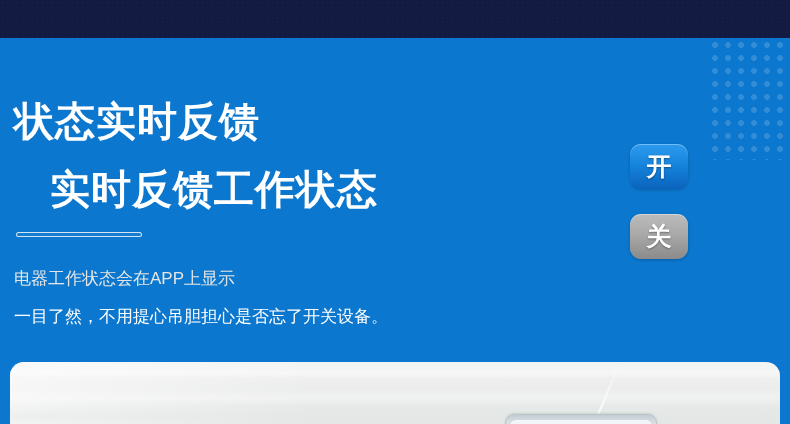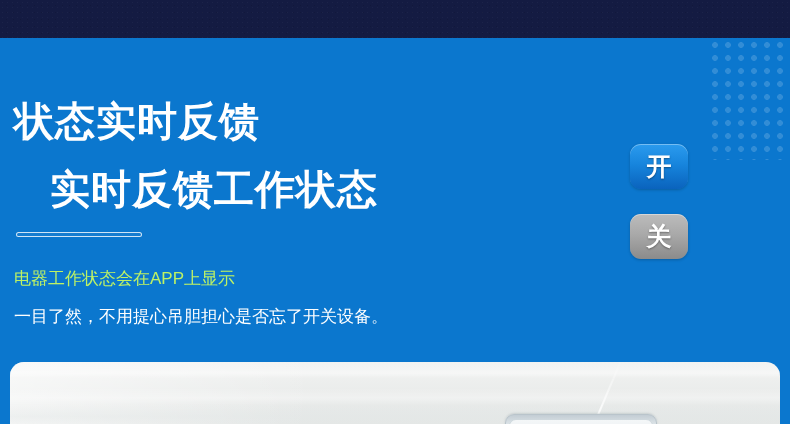--- a/index.html
+++ b/index.html
@@ -96,21 +96,21 @@
     box-sizing: border-box;
   }
 
   
   .body-1 {
     position: absolute;
     left: 14px;
     top: 230px;
     font-size: 17px;
     line-height: 22px;
-    color: #bef264;
+    color: #e5e5e5;
     white-space: nowrap;
   }
   .body-2 {
     position: absolute;
     left: 14px;
     top: 268px;
     font-size: 17px;
     line-height: 22px;
     color: #ffffff;
     white-space: nowrap;

